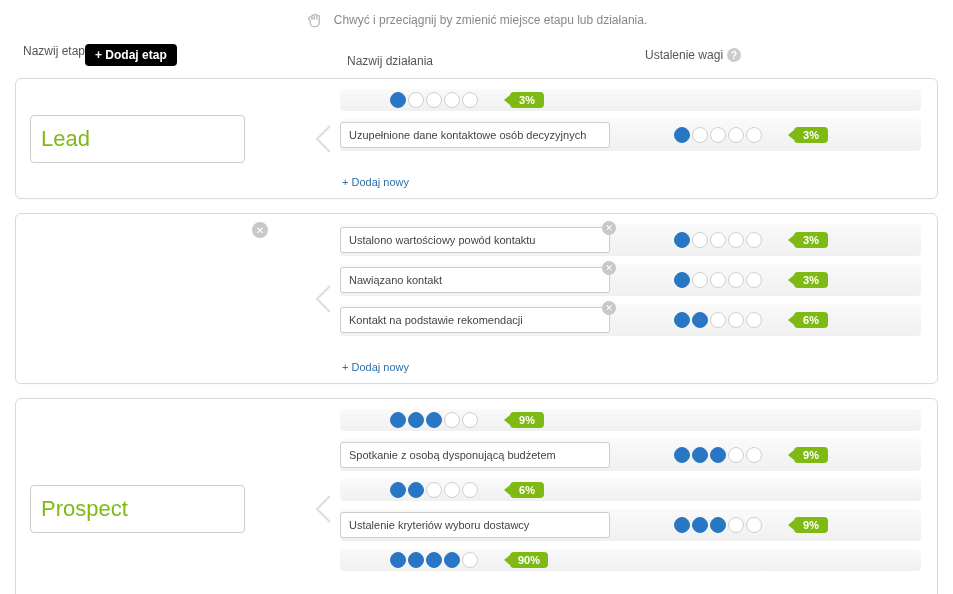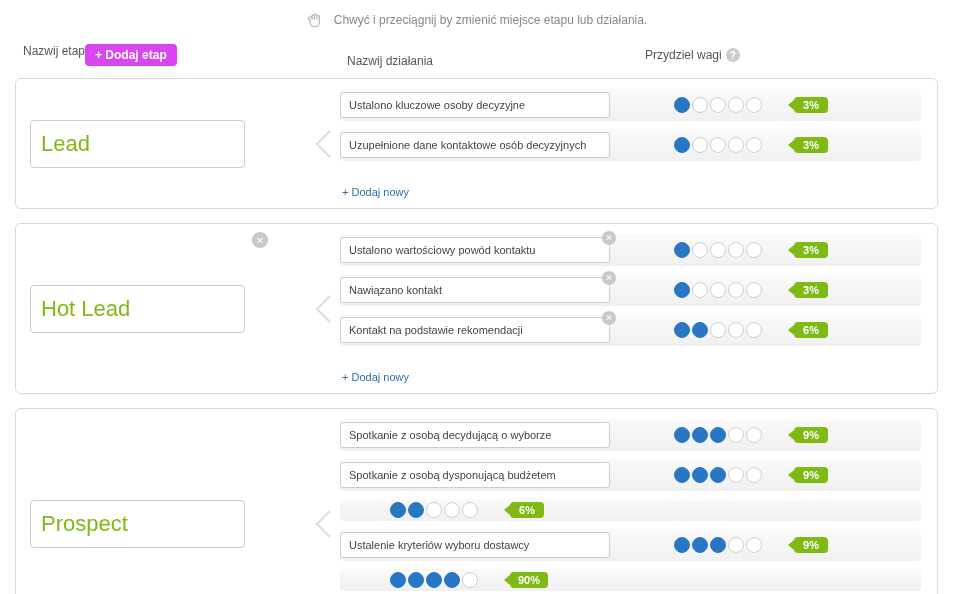--- a/index.html
+++ b/index.html
@@ -28,21 +28,21 @@
     display: flex;
     align-items: center;
     margin-bottom: 10px;
     font-size: 12px;
     color: #555;
   }
   .hdr-stage { width: 310px; display:flex; padding-left: 8px;}
   .hdr-actions { width: 320px; padding-left: 22px; margin-top: 12px;}
   .hdr-weights { flex:1; padding-left: 0px; display:flex; align-items:center; gap:4px;}
   .btn-add-stage {
-    background: #d946ef;
+    background: #000000;
     color: #fff;
     border: none;
     border-radius: 4px;
     padding: 4px 10px;
     font-size: 12px;
     cursor: pointer;
     font-weight: bold;
   }
   .help-icon {
     display:inline-flex; width:14px; height:14px; border-radius:50%;
@@ -183,38 +183,37 @@
 
 <div class="col-headers">
   <div class="hdr-stage">
     <span>Nazwij etap</span>
     <button class="btn-add-stage">+ Dodaj etap</button>
   </div>
   <div class="hdr-actions">
     <span>Nazwij działania</span>
   </div>
   <div class="hdr-weights">
-    <span>Przydziel wagi</span>
+    <span>Ustalenie wagi</span>
     <span class="help-icon">?</span>
   </div>
 </div>
 
 <div id="stages">
     <div class="stage-card">
       <div class="stage-left">
         <input class="stage-name-input" value="Lead" style="">
       </div>
       <div class="arrow-col">
         <svg width="16" height="30" viewBox="0 0 16 30">
           <path d="M15 2 L2 15 L15 28" fill="none" stroke="#ddd" stroke-width="2"></path>
         </svg>
       </div>
       <div class="stage-right">
         <div class="action-row">
-          <div class="action-input-wrap"><input class="action-input" value="Ustalono kluczowe osoby decyzyjne" style=""></div>
           <div class="dots">
             <div class="dot filled"></div>
             <div class="dot"></div>
             <div class="dot"></div>
             <div class="dot"></div>
             <div class="dot"></div>
           </div>
           <div class="weight-badge">3%</div>
         </div>
         <div class="action-row">
@@ -226,21 +225,20 @@
             <div class="dot"></div>
             <div class="dot"></div>
           </div>
           <div class="weight-badge">3%</div>
         </div>
         <div class="add-new">+ Dodaj nowy</div>
       </div>
     </div>
     <div class="stage-card">
       <div class="stage-left">
-        <input class="stage-name-input" value="Hot Lead" style="">
         <div class="delete-stage">✕</div>
       </div>
       <div class="arrow-col">
         <svg width="16" height="30" viewBox="0 0 16 30">
           <path d="M15 2 L2 15 L15 28" fill="none" stroke="#ddd" stroke-width="2"></path>
         </svg>
       </div>
       <div class="stage-right">
         <div class="action-row">
           <div class="action-input-wrap"><input class="action-input" value="Ustalono wartościowy powód kontaktu" style=""><div class="delete-action">✕</div></div>
@@ -282,21 +280,20 @@
       <div class="stage-left">
         <input class="stage-name-input" value="Prospect" style="">
       </div>
       <div class="arrow-col">
         <svg width="16" height="30" viewBox="0 0 16 30">
           <path d="M15 2 L2 15 L15 28" fill="none" stroke="#ddd" stroke-width="2"></path>
         </svg>
       </div>
       <div class="stage-right">
         <div class="action-row">
-          <div class="action-input-wrap"><input class="action-input" value="Spotkanie z osobą decydującą o wyborze" style=""></div>
           <div class="dots">
             <div class="dot filled"></div>
             <div class="dot filled"></div>
             <div class="dot filled"></div>
             <div class="dot"></div>
             <div class="dot"></div>
           </div>
           <div class="weight-badge">9%</div>
         </div>
         <div class="action-row">

